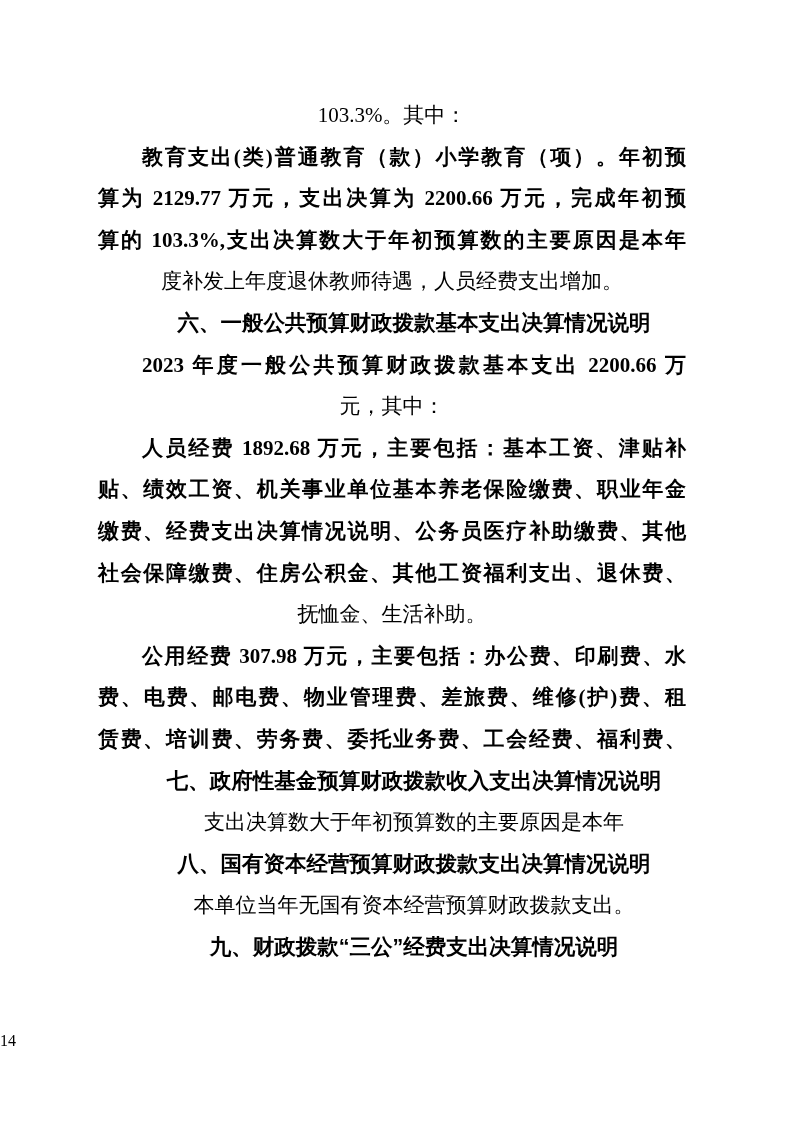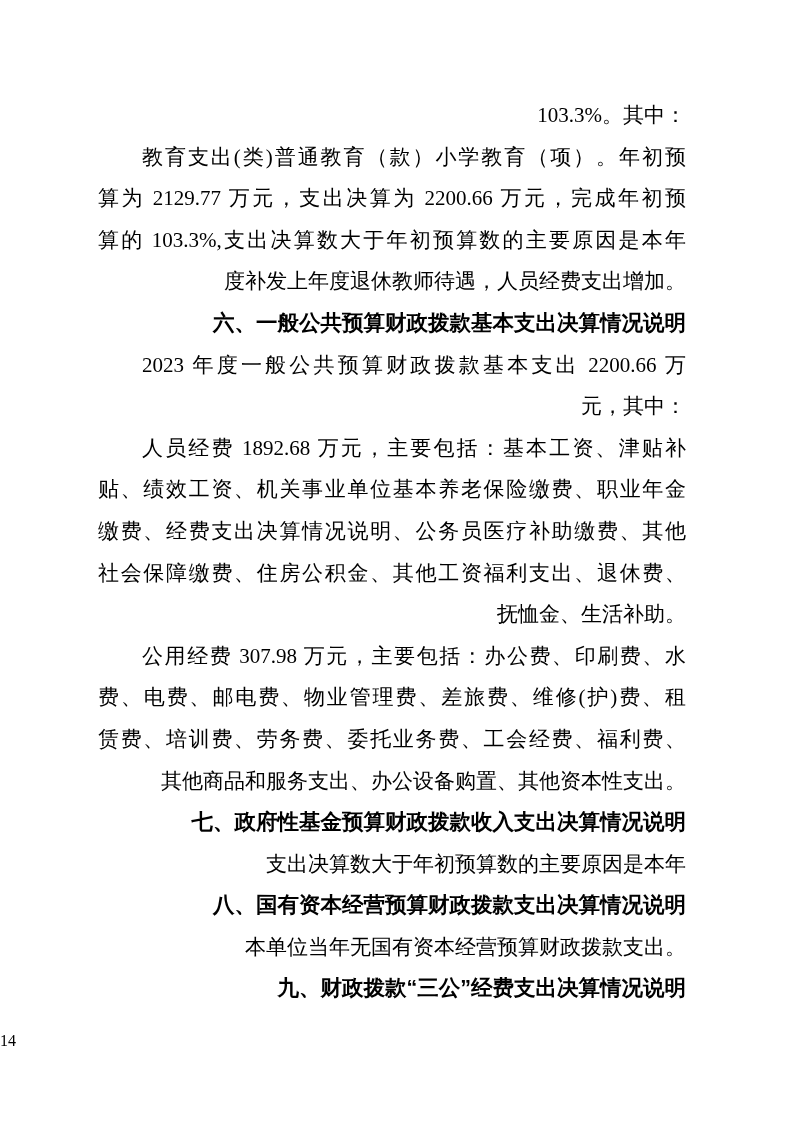--- a/index.html
+++ b/index.html
@@ -18,30 +18,31 @@
   }
   .text-block {
     position: absolute;
     left: 98px;
     top: 95px;
     width: 588px;
   }
   .line {
     font-size: 21px;
     line-height: 41.6px;
-    text-align: right;
+    text-align: center;
     color: #000000;
   }
   .line.indent {
     padding-left: 44px;
   }
   .line.justify {
     text-align: justify;
     text-align-last: justify;
     text-justify: inter-character;
+    font-weight: bold;
   }
   .line.bold {
     font-family: "Liberation Sans", "DejaVu Sans", sans-serif;
     font-weight: 700;
     font-size: 21.5px;
   }
   .page-number {
     position: absolute;
     left: 0;
     right: 0;
@@ -66,21 +67,20 @@
       <div class="line indent justify">2023 年度一般公共预算财政拨款基本支出 2200.66 万</div>
       <div class="line">元，其中：</div>
       <div class="line indent justify">人员经费 1892.68 万元，主要包括：基本工资、津贴补</div>
       <div class="line justify">贴、绩效工资、机关事业单位基本养老保险缴费、职业年金</div>
       <div class="line justify">缴费、经费支出决算情况说明、公务员医疗补助缴费、其他</div>
       <div class="line justify">社会保障缴费、住房公积金、其他工资福利支出、退休费、</div>
       <div class="line">抚恤金、生活补助。</div>
       <div class="line indent justify">公用经费 307.98 万元，主要包括：办公费、印刷费、水</div>
       <div class="line justify">费、电费、邮电费、物业管理费、差旅费、维修(护)费、租</div>
       <div class="line justify">赁费、培训费、劳务费、委托业务费、工会经费、福利费、</div>
-      <div class="line">其他商品和服务支出、办公设备购置、其他资本性支出。</div>
       <div class="line bold indent">七、政府性基金预算财政拨款收入支出决算情况说明</div>
       <div class="line indent">支出决算数大于年初预算数的主要原因是本年</div>
       <div class="line bold indent">八、国有资本经营预算财政拨款支出决算情况说明</div>
       <div class="line indent">本单位当年无国有资本经营预算财政拨款支出。</div>
       <div class="line bold indent">九、财政拨款“三公”经费支出决算情况说明</div>
     </div>
   <div class="page-number">14</div>
 </div>
 
 </body></html>

